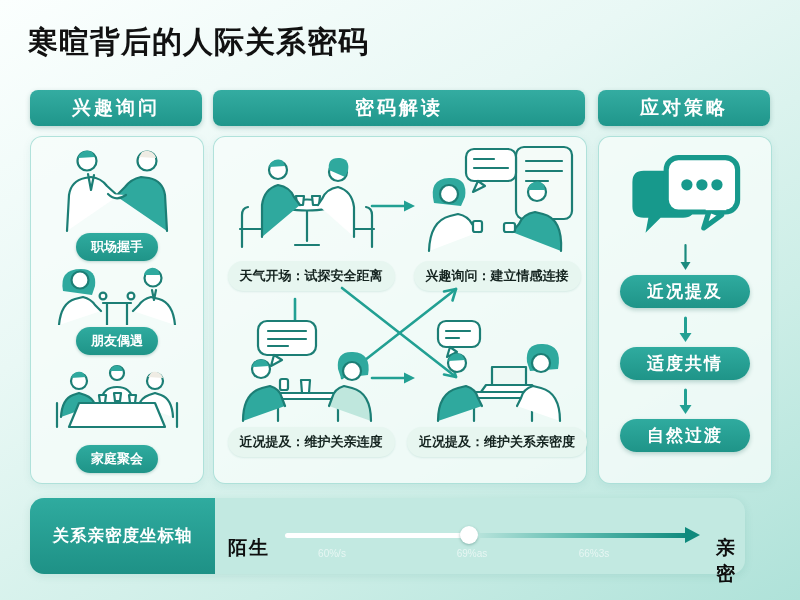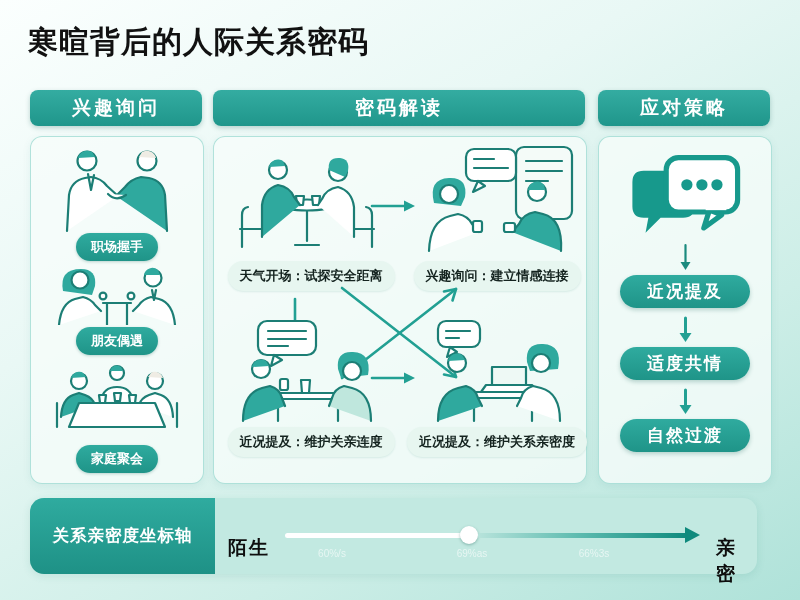--- a/index.html
+++ b/index.html
@@ -51,21 +51,20 @@
     background:linear-gradient(180deg,#2fab9f,#1f9488);
     color:#fff;font-size:17px;font-weight:700;letter-spacing:2px;
     display:flex;align-items:center;justify-content:center;
     border-radius:999px;box-shadow:0 2px 4px rgba(10,90,80,.25);
   }
   
   .axis-bar{
     left:30px;top:498px;width:715px;height:76px;
     background:#c2e9e1;border-radius:14px;
     box-shadow:0 2px 8px rgba(30,120,110,.12);
-    padding-left:12px;
   }
   .axis-label-block{
     left:0;top:0;width:185px;height:76px;border-radius:14px 0 0 14px;
     background:linear-gradient(180deg,#2fab9f,#1e9186);
     display:flex;align-items:center;justify-content:center;
     color:#fff;font-size:16.5px;font-weight:700;letter-spacing:1px;
   }
   .axis-end{font-size:19px;font-weight:800;color:#0e0e0e;letter-spacing:2px;margin-top:11px;}
   .axis-line-white{left:255px;top:35px;width:184px;height:5px;background:#fff;border-radius:3px;}
   .axis-line-teal{left:448px;top:35px;width:210px;height:5px;border-radius:3px;

